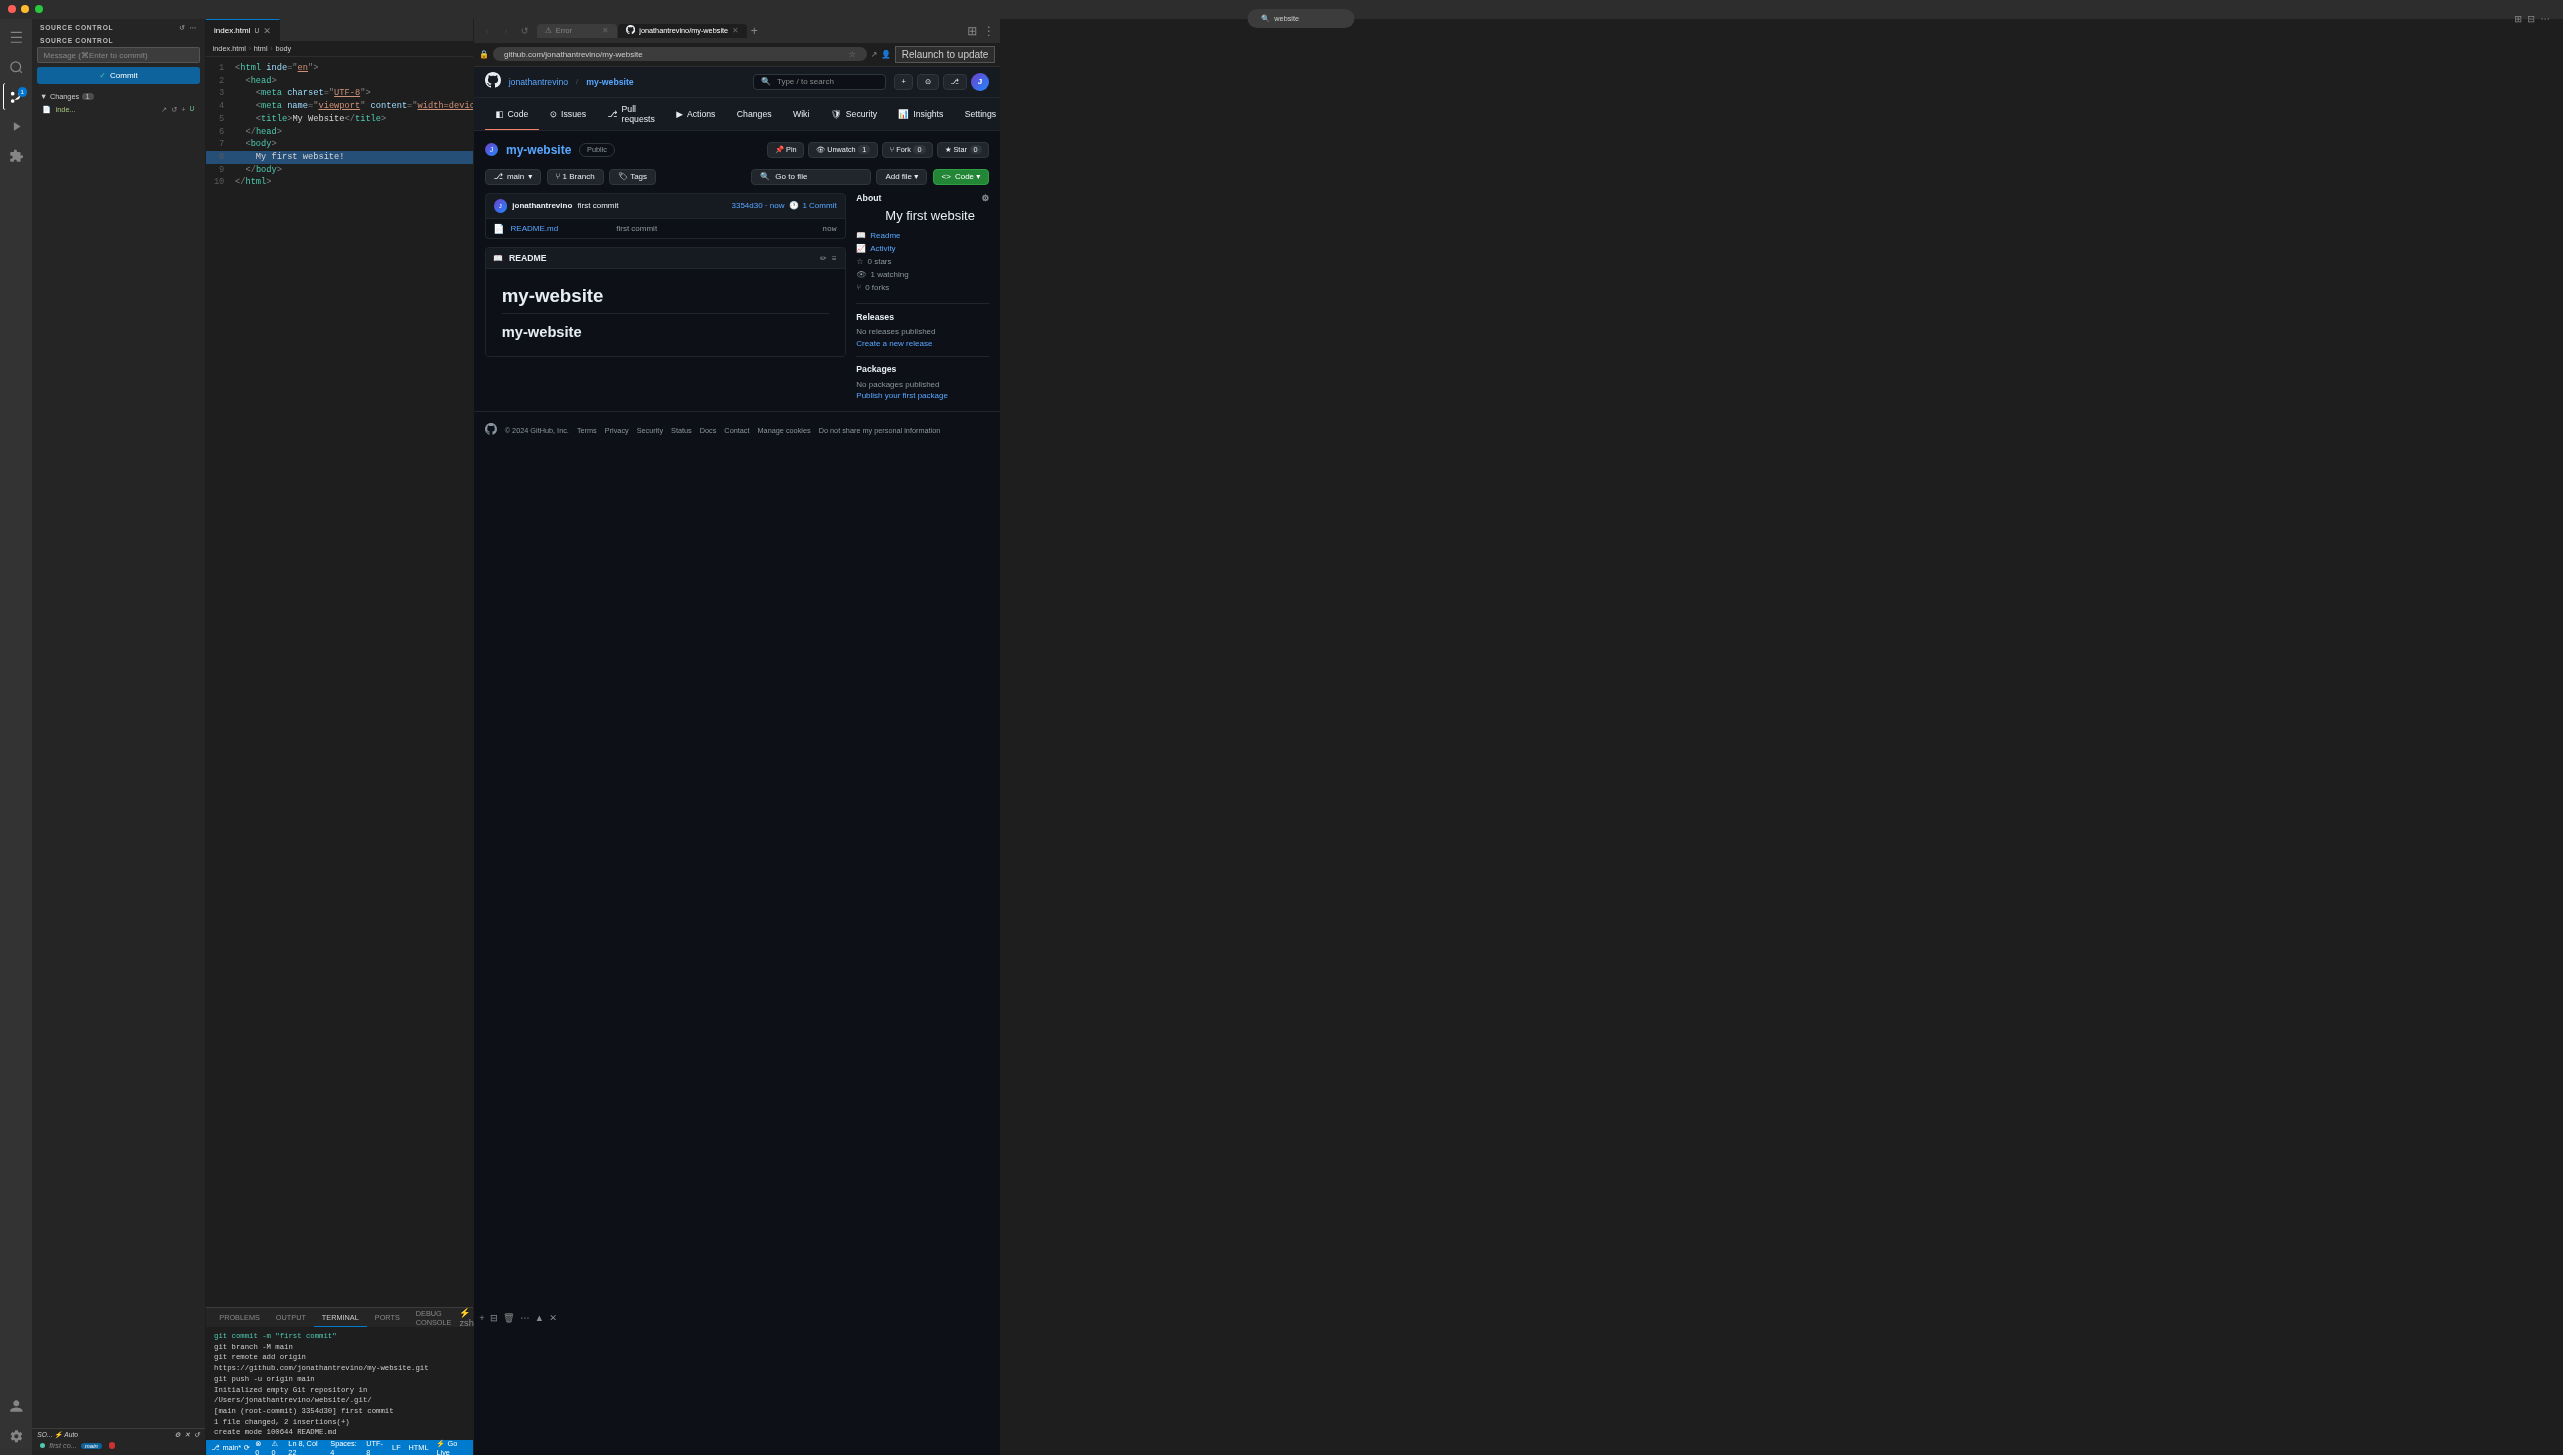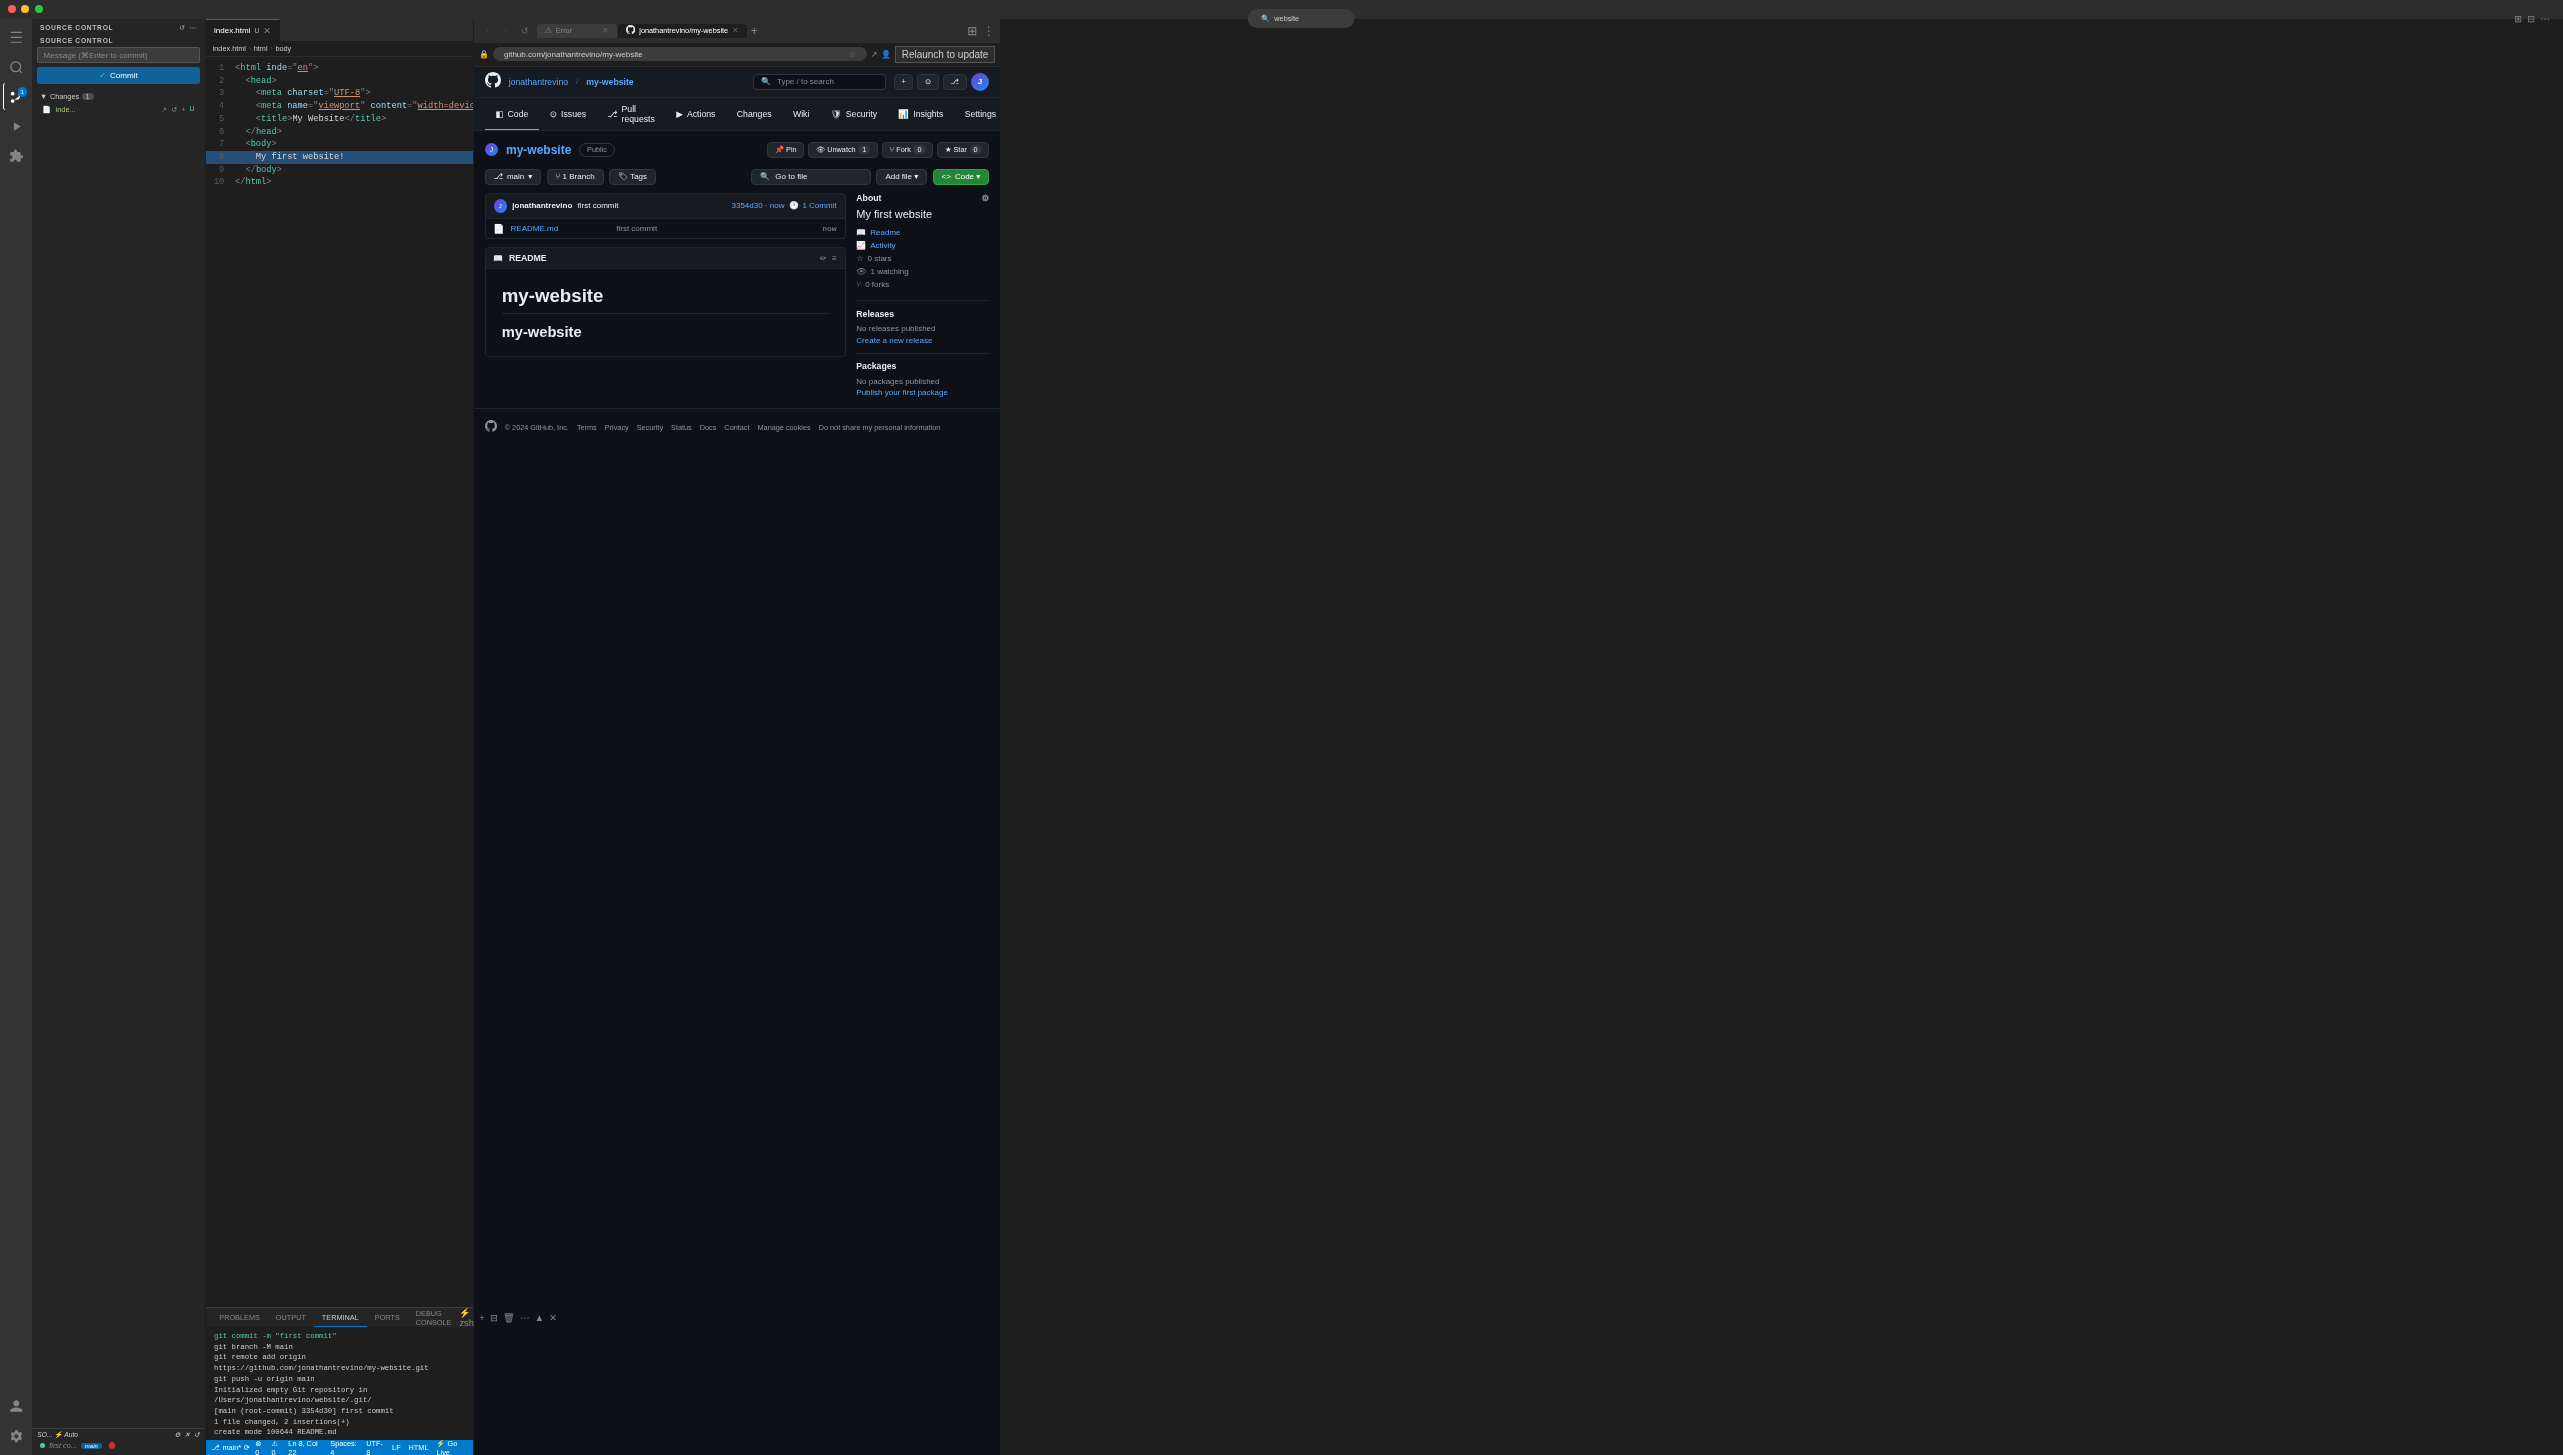--- a/index.html
+++ b/index.html
@@ -651,21 +651,21 @@
     }
     .readme-h2 {
       font-size: 14.7px;
       font-weight: 600;
       color: #e6edf3;
     }
 
     
     .about-section { margin-bottom: 10.7px; }
     .about-title { font-size: 8.7px; font-weight: 600; color: #e6edf3; margin-bottom: 5.3px; }
-    .about-desc { font-size: 11px; color: #e6edf3; margin-bottom: 8px; }
+    .about-desc { font-size: 13px; color: #e6edf3; margin-bottom: 8px; margin-left: 29px; }
     .about-gear { float: right; color: #8b949e; cursor: pointer; }
     .about-link {
       display: flex;
       align-items: center;
       gap: 4px;
       font-size: 8px;
       color: #58a6ff;
       margin-bottom: 4px;
       cursor: pointer;
     }

